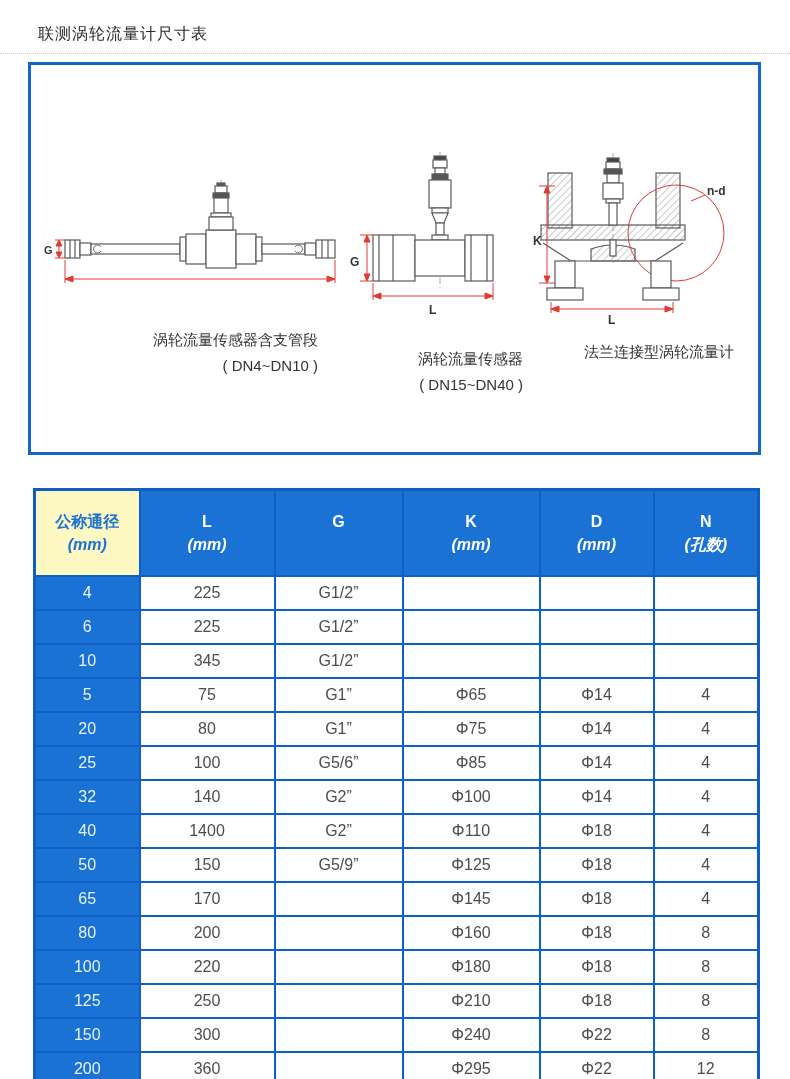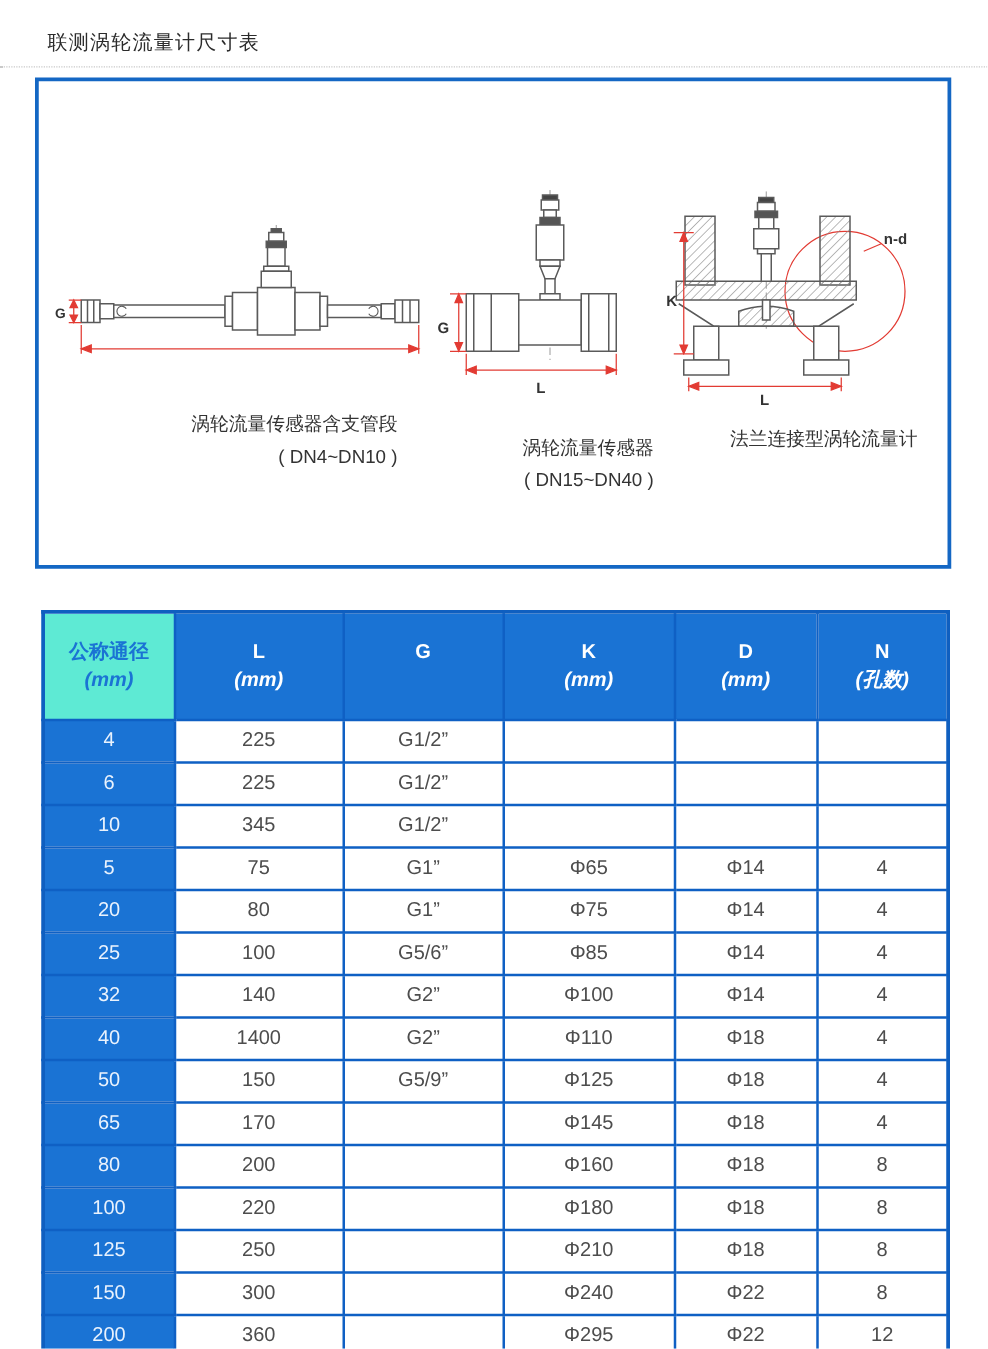--- a/index.html
+++ b/index.html
@@ -14,21 +14,21 @@
     border:3px solid #1467c4;background:#fff;}
 
   .svg-abs{position:absolute;}
   .caption{position:absolute;text-align:right;font-size:15px;color:#333;line-height:26px;}
 
   .dims-table{position:absolute;left:33px;top:488px;width:724px;border-collapse:collapse;
     table-layout:fixed;border:3px solid #0f5fc0;}
   .dims-table td,.dims-table th{border:2px solid #0f60c4;text-align:center;vertical-align:middle;
     padding:0;overflow:hidden;}
   .dims-table th{background:#1a73d4;color:#ffffff;font-weight:bold;font-size:16px;height:84px;}
-  .dims-table th.corner{background:#5eead4;color:#1a73d4;}
+  .dims-table th.corner{background:#fef9c3;color:#1a73d4;}
   .hdr-l1{display:block;line-height:23px;}
   .hdr-l2{display:block;line-height:23px;min-height:23px;font-weight:bold;font-style:italic;}
   .dims-table td{background:#ffffff;color:#4d4d4d;font-size:16px;height:32px;}
   .dims-table td.dn-col{background:#1a73d4;color:#e9f2fd;}
 </style>
 </head>
 <body>
 
 <div id="stage">
 

